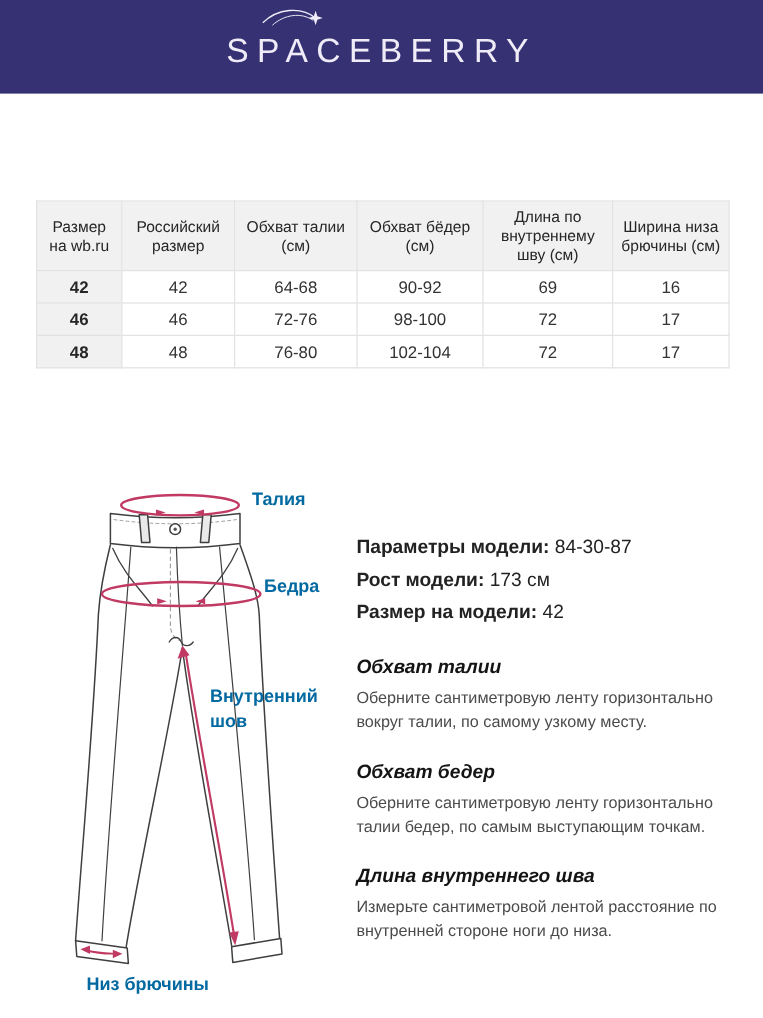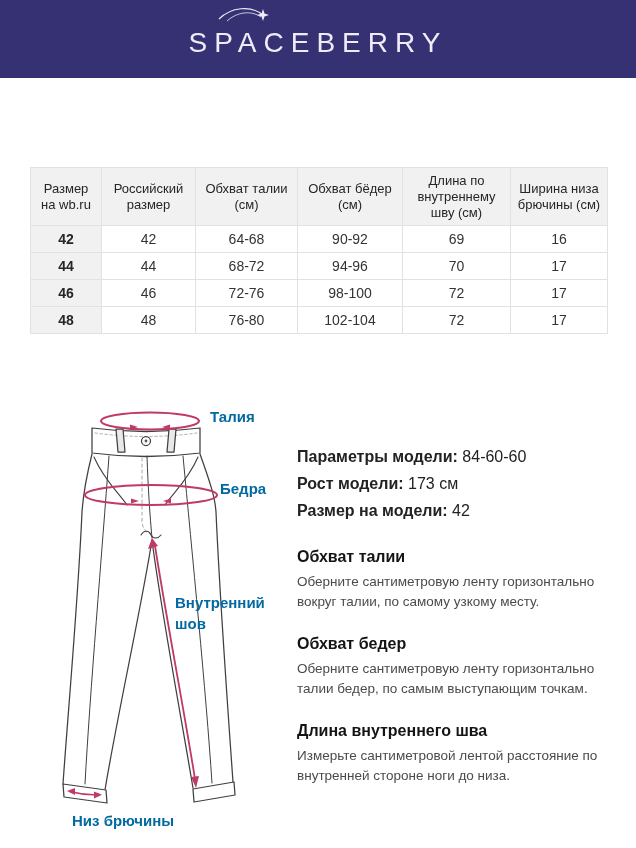--- a/index.html
+++ b/index.html
@@ -75,40 +75,41 @@
   .diagram-label {
     position: absolute;
     font-size: 15px;
     font-weight: 600;
     color: #0369a1;
     line-height: 21px;
     white-space: nowrap;
   }
   .lbl-waist { left: 210px; top: 406px; }
   .lbl-hips  { left: 220px; top: 478px; }
-  .lbl-inseam { left: 175px; top: 592px; white-space: normal; width: 112px; }
+  .lbl-inseam { left: 175px; top: 570px; white-space: normal; width: 112px; }
   .lbl-hem   { left: 72px;  top: 810px; }
 
   
   .info-col {
     position: absolute; left: 297px; top: 443px; width: 332px;
   }
   .model-line {
     font-size: 16px;
     line-height: 27px;
     color: #222222;
   }
   .model-line .ml-label { font-weight: 600; }
   .model-line .ml-value { font-weight: 400; }
   .measure-section { margin-top: 24px; }
   .measure-section:first-of-type { margin-top: 26px; }
   .measure-title {
     font-size: 16px;
     font-weight: 700;
     color: #141414;
+    font-style: italic;
   }
   .measure-text {
     margin-top: 6px;
     font-size: 13.5px;
     line-height: 19.5px;
     color: #4b4b4b;
     max-width: 330px;
   }
 </style>
 </head>
@@ -148,28 +149,20 @@
     <tbody>
       <tr>
         <td class="first-col">42</td>
         <td>42</td>
         <td>64-68</td>
         <td>90-92</td>
         <td>69</td>
         <td>16</td>
       </tr>
       <tr>
-        <td class="first-col">44</td>
-        <td>44</td>
-        <td>68-72</td>
-        <td>94-96</td>
-        <td>70</td>
-        <td>17</td>
-      </tr>
-      <tr>
         <td class="first-col">46</td>
         <td>46</td>
         <td>72-76</td>
         <td>98-100</td>
         <td>72</td>
         <td>17</td>
       </tr>
       <tr>
         <td class="first-col">48</td>
         <td>48</td>
@@ -237,21 +230,21 @@
 
 <div class="diagram-label lbl-waist">Талия</div>
 <div class="diagram-label lbl-hips">Бедра</div>
 <div class="diagram-label lbl-inseam">Внутренний шов</div>
 <div class="diagram-label lbl-hem">Низ брючины</div>
 
 <div class="info-col">
 
   <div class="model-line">
     <span class="ml-label">Параметры модели:</span>
-    <span class="ml-value">84-60-60</span>
+    <span class="ml-value">84-30-87</span>
   </div>
   <div class="model-line">
     <span class="ml-label">Рост модели:</span>
     <span class="ml-value">173 см</span>
   </div>
   <div class="model-line">
     <span class="ml-label">Размер на модели:</span>
     <span class="ml-value">42</span>
   </div>
 

